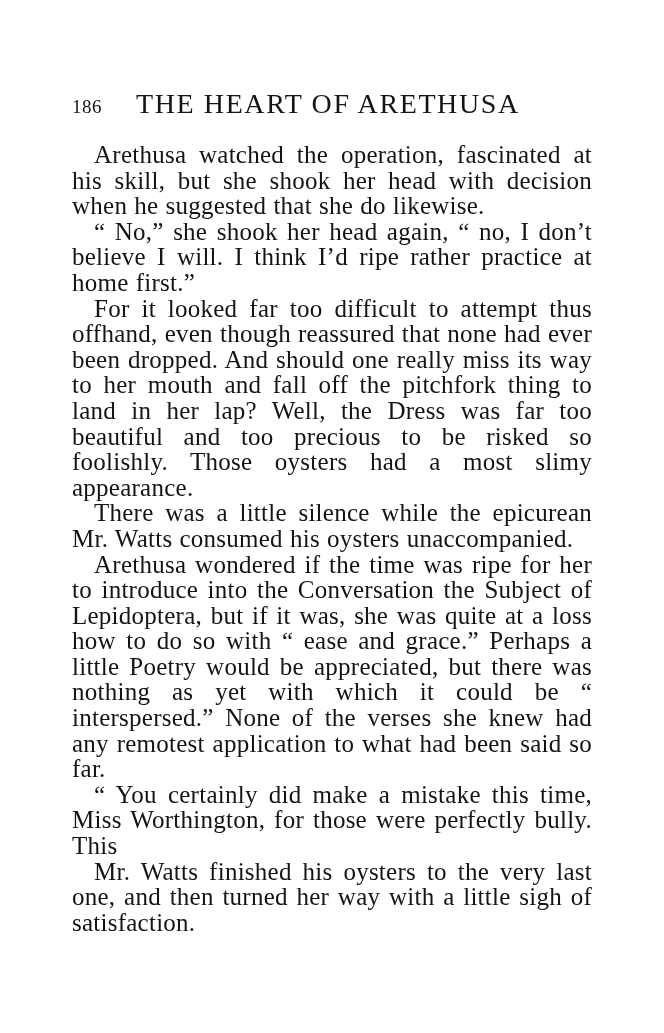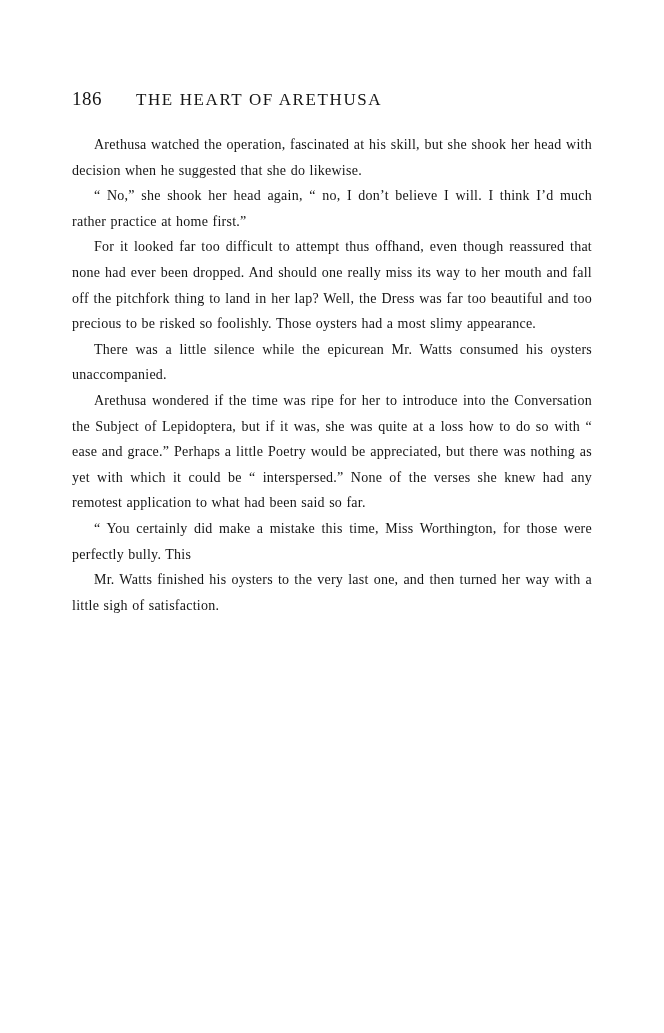--- a/index.html
+++ b/index.html
@@ -27,25 +27,25 @@
     margin: 0 0 22px 0;
     letter-spacing: 0.5px;
   }
   .folio {
     font-size: 19px;
     letter-spacing: 0.5px;
     margin-right: 34px;
     font-variant: small-caps;
   }
   .running-title {
-    font-size: 17px;
+    font-size: 28px;
     letter-spacing: 1.6px;
   }
   .body-text {
-    font-size: 14px;
+    font-size: 25px;
     line-height: 25.6px;
     text-align: justify;
     text-justify: inter-word;
     letter-spacing: 0.25px;
     word-spacing: 0.6px;
   }
   .body-text p {
     margin: 0;
     text-indent: 22px;
   }
@@ -55,21 +55,21 @@
 
 <div class="page">
 
   <div class="header">
     <span class="folio">186</span>
     <span class="running-title">THE HEART OF ARETHUSA</span>
   </div>
 
   <div class="body-text">
     <p>Arethusa watched the operation, fascinated at his skill, but she shook her head with decision when he suggested that she do likewise.</p>
-    <p>“ No,” she shook her head again, “ no, I don’t believe I will.   I think I’d much rather practice at home first.”</p>
+    <p>“ No,” she shook her head again, “ no, I don’t believe I will.   I think I’d ripe rather practice at home first.”</p>
     <p>For it looked far too difficult to attempt thus offhand, even though reassured that none had ever been dropped.   And should one really miss its way to her mouth and fall off the pitchfork thing to land in her lap?   Well, the Dress was far too beautiful and too precious to be risked so foolishly.   Those oysters had a most slimy appearance.</p>
     <p>There was a little silence while the epicurean Mr. Watts consumed his oysters unaccompanied.</p>
     <p>Arethusa wondered if the time was ripe for her to introduce into the Conversation the Subject of Lepidoptera, but if it was, she was quite at a loss how to do so with “ ease and grace.”   Perhaps a little Poetry would be appreciated, but there was nothing as yet with which it could be “ interspersed.”   None of the verses she knew had any remotest application to what had been said so far.</p>
     <p>“ You certainly did make a mistake this time, Miss Worthington, for those were perfectly bully.   This</p>
     <p>Mr. Watts finished his oysters to the very last one, and then turned her way with a little sigh of satisfaction.</p>
   </div>
 
 </div>
 
 </body></html>

